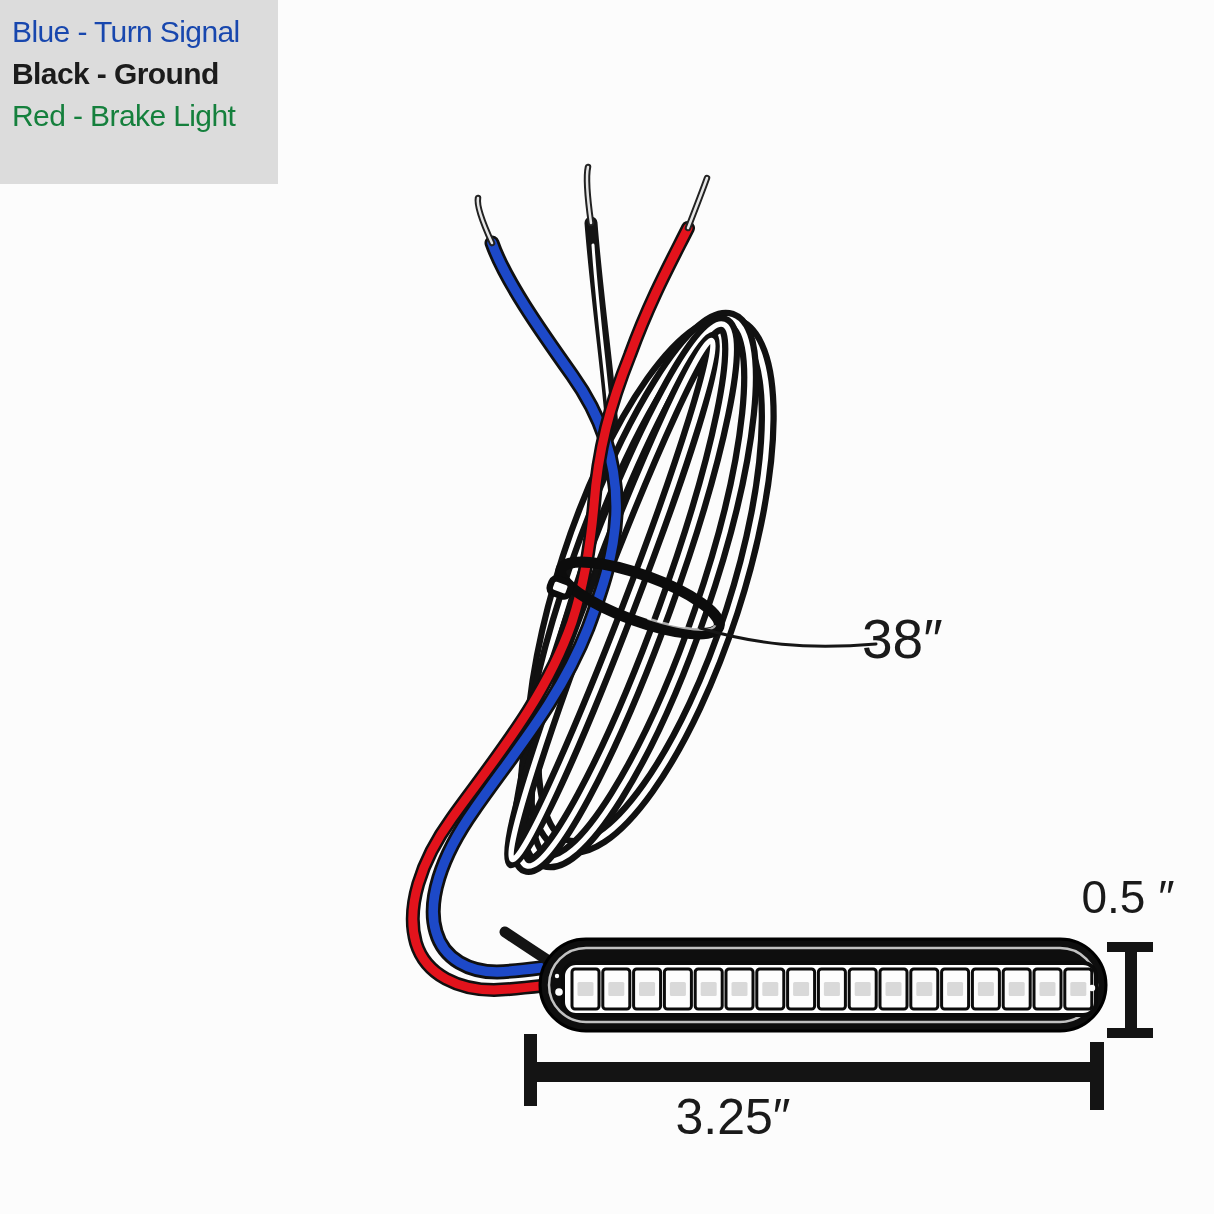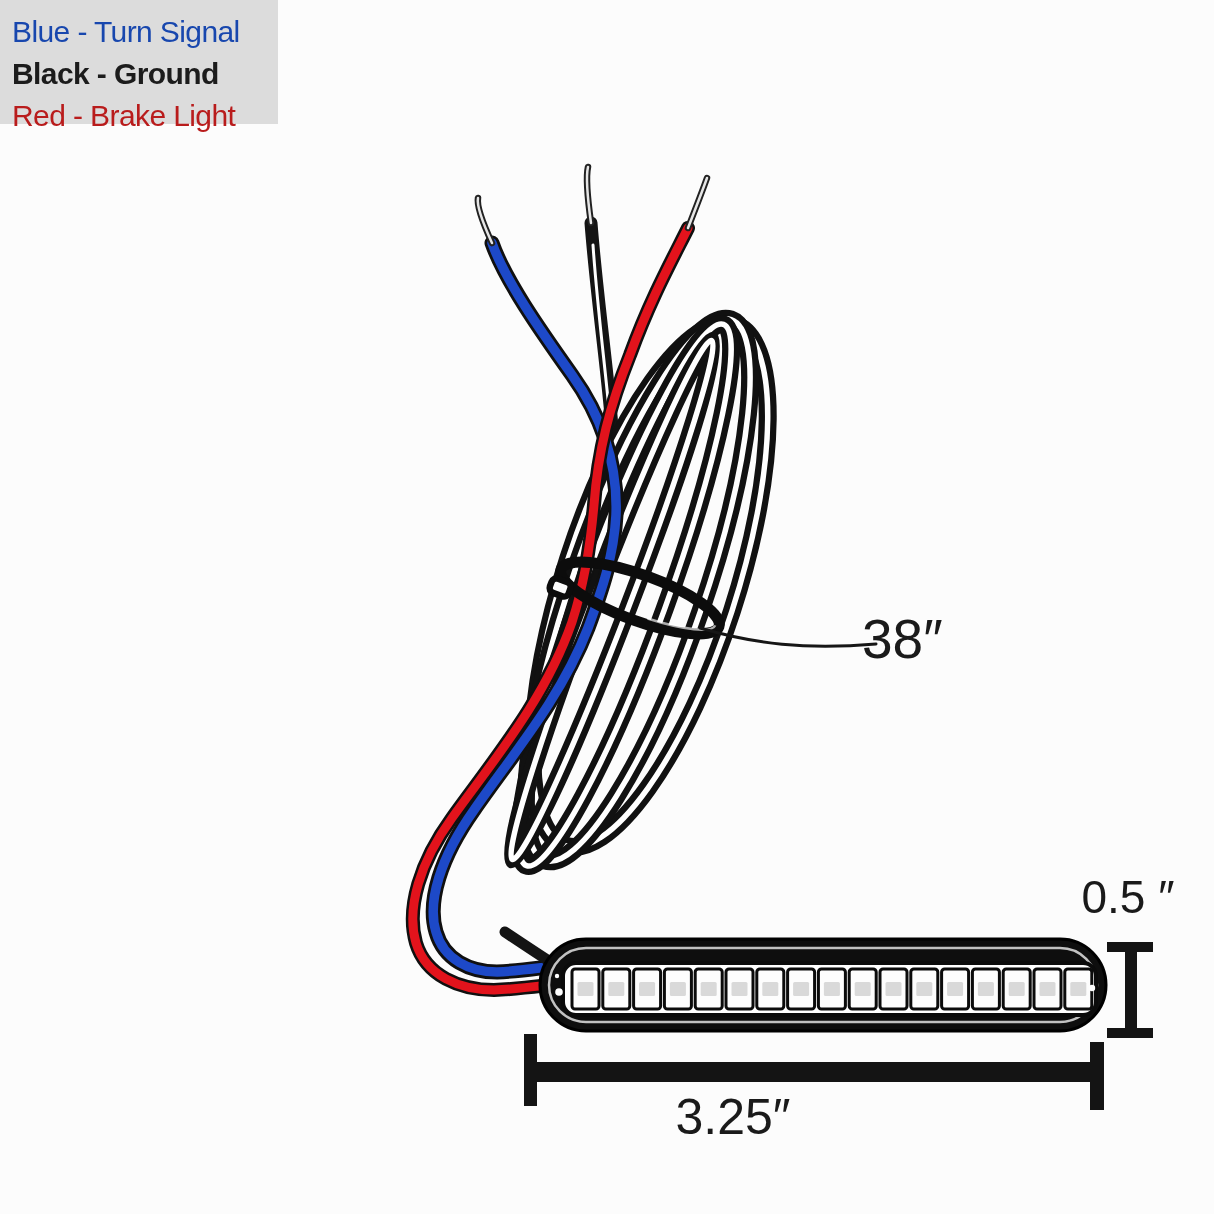--- a/index.html
+++ b/index.html
@@ -6,21 +6,21 @@
   body {
     width: 1214px; height: 1214px;
     background: #fcfcfc;
     font-family: "Liberation Sans", "DejaVu Sans", sans-serif;
     overflow: hidden;
   }
   .stage { position: relative; width: 1214px; height: 1214px; }
   .stage svg { position: absolute; left: 0; top: 0; }
   .legend {
     position: absolute; left: 0; top: 0;
-    width: 278px; height: 124px;
+    width: 278px; height: 184px;
     box-sizing: border-box;
     padding: 11px 0 0 12px;
   }
   .legend-line {
     font-size: 30px;
     line-height: 42px;
     letter-spacing: -0.6px;
     white-space: nowrap;
   }
   .dim-label {
@@ -151,16 +151,16 @@
       <rect x="524" y="1034" width="13" height="72"></rect>
       <rect x="530" y="1062" width="568" height="20"></rect>
       <rect x="1090" y="1042" width="14" height="68"></rect>
       <text x="733" y="1134" text-anchor="middle" font-size="50" class="dim-label">3.25″</text>
     </g>
   </svg>
 
   <div class="legend" style="background-color: rgb(220, 220, 220);">
     <div class="legend-line" style="color: rgb(24, 71, 174);">Blue - Turn Signal</div>
     <div class="legend-line" style="color: rgb(28, 28, 28); font-weight: bold;">Black - Ground</div>
-    <div class="legend-line" style="color: #b91c1c;">Red - Brake Light</div>
+    <div class="legend-line" style="color: #15803d;">Red - Brake Light</div>
   </div>
 
 </div>
 
 </body></html>

